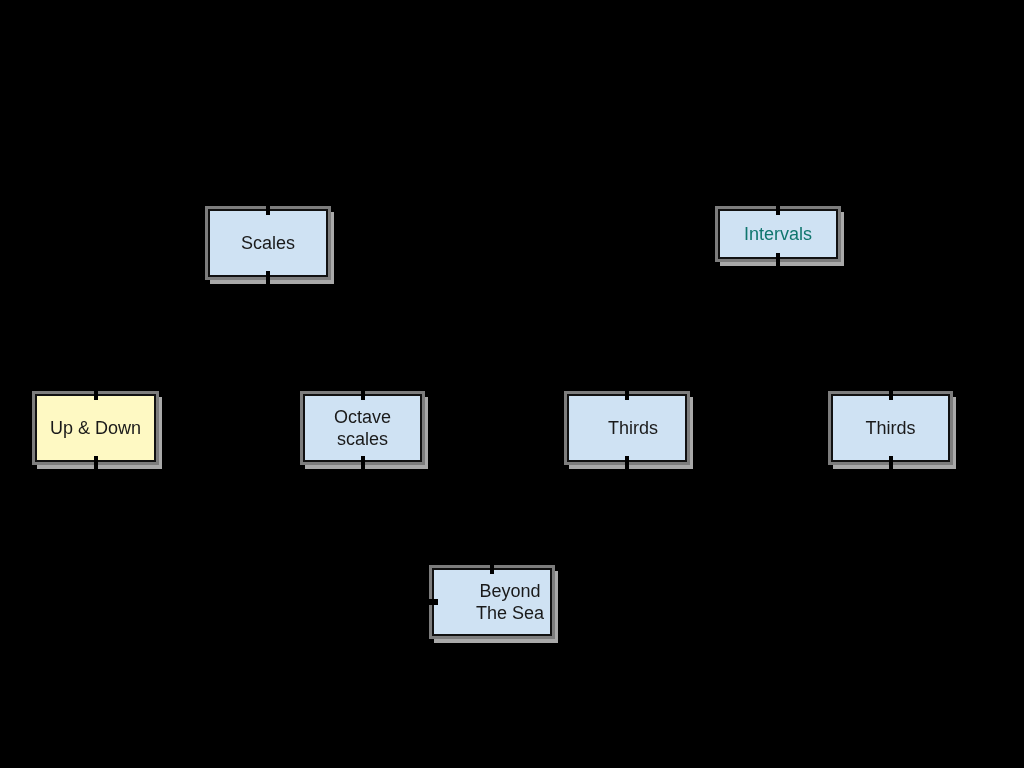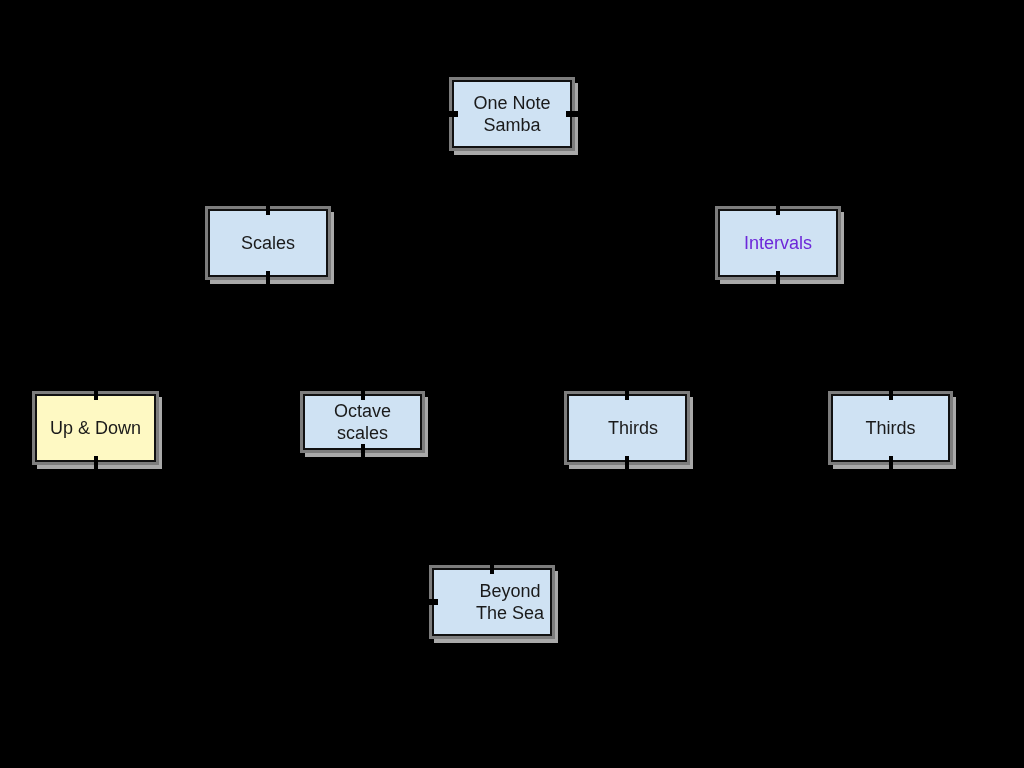--- a/index.html
+++ b/index.html
@@ -40,38 +40,34 @@
   .tick.top    { left: 50%; transform: translateX(-50%); top: -7px;    width: 4px;  height: 11px; }
   .tick.bottom { left: 50%; transform: translateX(-50%); bottom: -9px; width: 4px;  height: 13px; }
   .tick.left   { top: 50%;  transform: translateY(-50%); left: -7px;   width: 11px; height: 6px; }
   .tick.right  { top: 50%;  transform: translateY(-50%); right: -9px;  width: 13px; height: 6px; }
 </style>
 </head>
 <body>
 
 <div class="canvas" style="background: rgb(0, 0, 0);">
 
-    <div class="node" style="left: 452px; top: 80px; width: 120px; height: 68px; background: rgb(207, 226, 243); border-color: rgb(17, 17, 17); color: rgb(26, 26, 26);">
-      <span class="node-label">One Note
-Samba</span>
-    <div class="tick left"></div><div class="tick right"></div></div>
 
     <div class="node" style="left: 208px; top: 209px; width: 120px; height: 68px; background: rgb(207, 226, 243); border-color: rgb(17, 17, 17); color: rgb(26, 26, 26);">
       <span class="node-label">Scales</span>
     <div class="tick top"></div><div class="tick bottom"></div></div>
 
-    <div class="node" style="left: 718px; top: 209px; width: 120px; height: 68px; background: rgb(207, 226, 243); border-color: rgb(17, 17, 17); color: #6d28d9;">
+    <div class="node" style="left: 718px; top: 209px; width: 120px; height: 50px; background: rgb(207, 226, 243); border-color: rgb(17, 17, 17); color: #0f766e;">
       <span class="node-label">Intervals</span>
     <div class="tick top"></div><div class="tick bottom"></div></div>
 
     <div class="node" style="left: 35px; top: 394px; width: 121px; height: 68px; background: #fef9c3; border-color: rgb(17, 17, 17); color: rgb(26, 26, 26);">
       <span class="node-label">Up &amp; Down</span>
     <div class="tick top"></div><div class="tick bottom"></div></div>
 
-    <div class="node" style="left: 303px; top: 394px; width: 119px; height: 56px; background: rgb(207, 226, 243); border-color: rgb(17, 17, 17); color: rgb(26, 26, 26);">
+    <div class="node" style="left: 303px; top: 394px; width: 119px; height: 68px; background: rgb(207, 226, 243); border-color: rgb(17, 17, 17); color: rgb(26, 26, 26);">
       <span class="node-label">Octave
 scales</span>
     <div class="tick top"></div><div class="tick bottom"></div></div>
 
     <div class="node" style="left: 567px; top: 394px; width: 120px; height: 68px; background: rgb(207, 226, 243); border-color: rgb(17, 17, 17); color: rgb(26, 26, 26); padding-left: 12px;">
       <span class="node-label">Thirds</span>
     <div class="tick top"></div><div class="tick bottom"></div></div>
 
     <div class="node" style="left: 831px; top: 394px; width: 119px; height: 68px; background: rgb(207, 226, 243); border-color: rgb(17, 17, 17); color: rgb(26, 26, 26);">
       <span class="node-label">Thirds</span>

